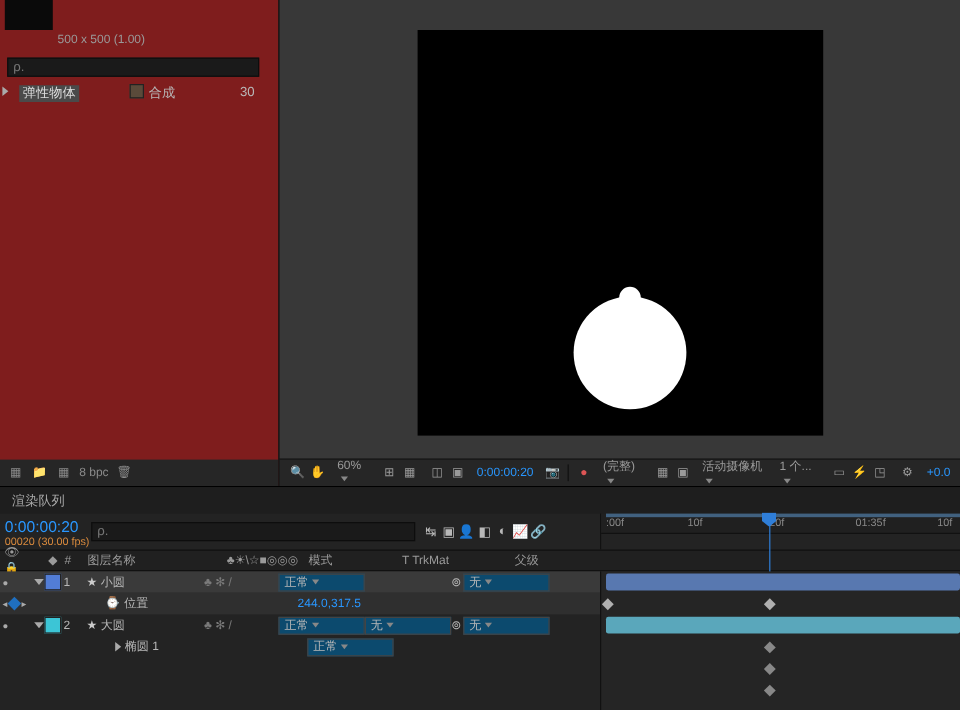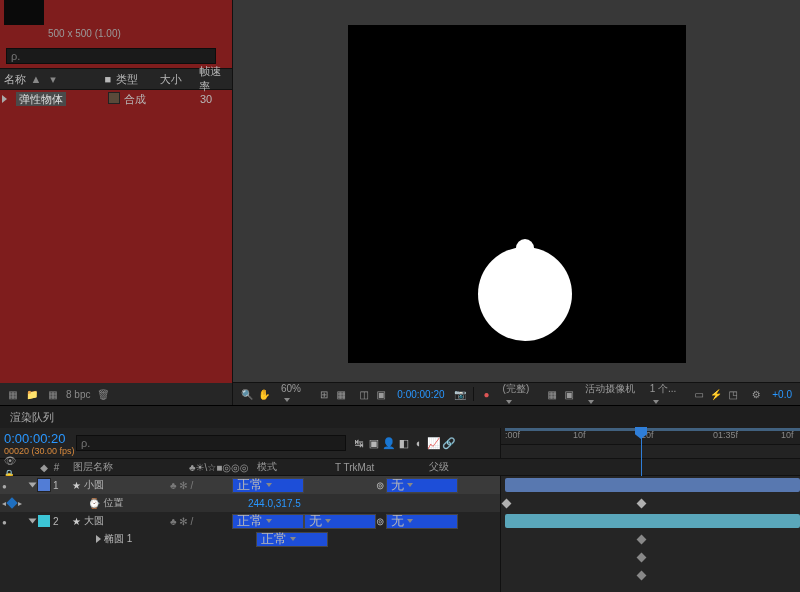--- a/index.html
+++ b/index.html
@@ -66,21 +66,21 @@
 .lrow .c5{width:72px}
 .lrow .c6{width:10px}
 .lrow .c7{width:72px}
 .sq-blue{width:12px;height:12px;background:#527dd6;border:1px solid #222}
 .sq-cyan{width:12px;height:12px;background:#3cc5d6;border:1px solid #222}
 .eye,.solo,.shy{width:10px;height:10px;display:inline-block}
 .eye::before{content:"●";font-size:8px;color:#aaa}
 .twirl{width:0;height:0;border-left:5px solid #aaa;border-top:4px solid transparent;border-bottom:4px solid transparent;display:inline-block}
 .twirl.open{transform:rotate(90deg)}
 .star::before{content:"★";color:#ccc;font-size:10px}
-.drop{border:1px solid #444;background:#1d4ed8;padding:0 4px;height:13px;display:flex;align-items:center;min-width:44px;font-size:13px}
+.drop{border:1px solid #444;background:#0c4a6e;padding:0 4px;height:13px;display:flex;align-items:center;min-width:44px;font-size:10px}
 .stop::before{content:"⌚";font-size:10px;color:#aaa}
 .kfnav{display:flex;gap:2px;align-items:center}
 .kfnav span{font-size:8px;color:#aaa}
 .diamond{width:8px;height:8px;background:#1f6fbf;transform:rotate(45deg)}
 .reset{color:#b24a2a}
 
 #rows-right{flex:1;position:relative;background:#252525}
 .ruler{height:16px;background:#202020;position:relative;font-size:9px;color:#888;border-bottom:1px solid #111}
 .ruler span{position:absolute;top:2px}
 .work-area{position:absolute;top:0;left:4px;right:0;height:3px;background:#41617f}
@@ -96,29 +96,20 @@
 <body>
 
 <div id="top">
 
   <div id="proj" class="panel-dark">
     <div class="thumb"></div>
     <div class="meta">500 x 500 (1.00)</div>
     <div class="search">
       <input placeholder="ρ." style="">
     </div>
-    <div class="hdr">
-      <div style="width:104px"><span>名称</span>
-        <span class="icon" style="color:#888">▲</span>
-        <span class="icon" style="color:#888">▾</span>
-      </div>
-      <div style="width:56px"><span class="icon" style="width:10px">■</span> <span>类型</span></div>
-      <div style="width:36px">大小</div>
-      <div>帧速率</div>
-    </div>
     <div class="row">
       <div style="width:14px;padding-left:2px"><span class="twirl"></span></div>
       <div style="width:92px"><span class="sel">弹性物体</span></div>
       <div style="width:16px"><span class="swatch"></span></div>
       <div style="width:40px">合成</div>
       <div style="width:36px"></div>
       <div>30</div>
     </div>
     <div class="grow"></div>
     <div class="footer">

